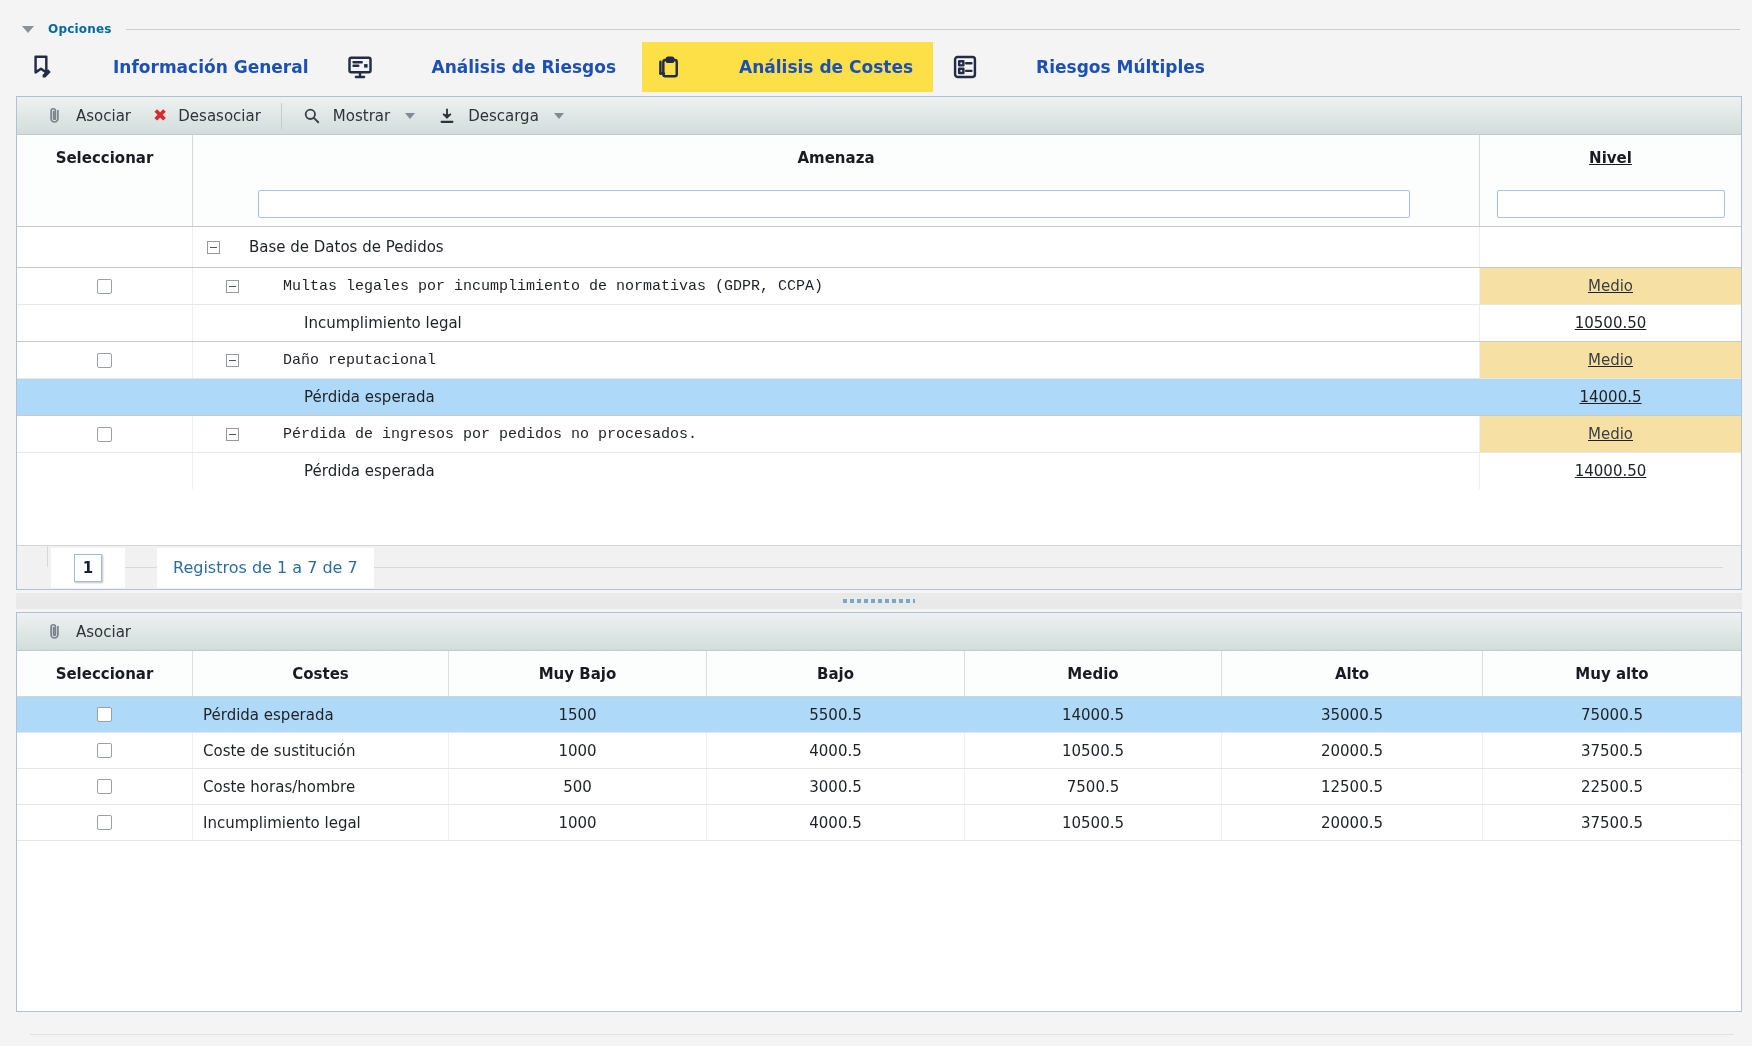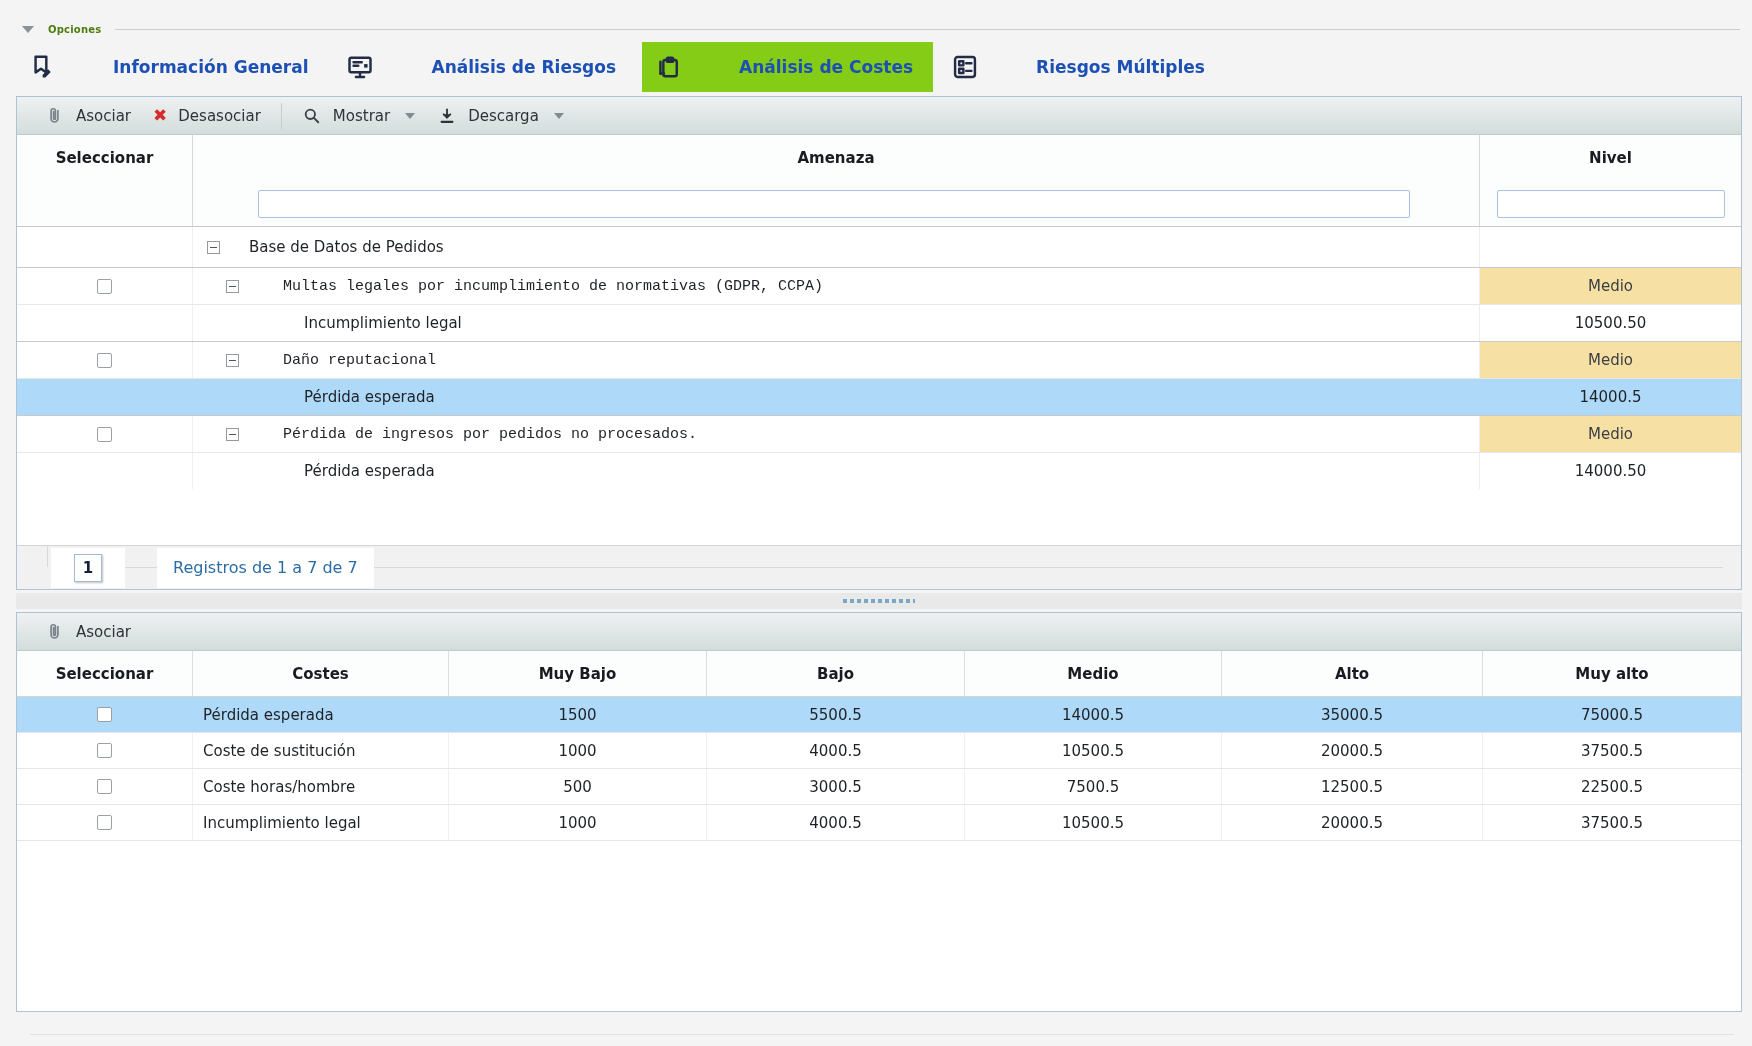--- a/index.html
+++ b/index.html
@@ -10,28 +10,28 @@
     font-family:"DejaVu Sans", sans-serif;
     color:#24292e;
   }
 
   
   .options-row { display:flex; align-items:center; padding:18px 12px 0 22px; height:40px; }
   .tri-down {
     width:0; height:0; border-left:6px solid transparent; border-right:6px solid transparent;
     border-top:7px solid #8b9196; margin-right:14px;
   }
-  .options-title { font-weight:bold; font-size:10px; color:#4d7c0f; letter-spacing:.2px;text-align:center; }
+  .options-title { font-weight:bold; font-size:12px; color:#0369a1; letter-spacing:.2px;text-align:center; }
   .options-line { flex:1; height:1px; background:#c9cdd1; margin-left:14px; }
 
   
   .tab-bar { display:flex; align-items:stretch; margin:2px 0 4px 16px; height:50px; }
   .tab { display:flex; align-items:center; gap:13px; padding:0 20px 0 12px; cursor:pointer; }
   .tab + .tab { margin-left:6px; }
-  .tab.selected { background:#84cc16; }
+  .tab.selected { background:#fde047; }
   .tab-icon { width:28px; height:28px; color:#222c46; flex:0 0 auto; }
   .tab-icon svg { width:100%; height:100%; display:block; }
   .tab-label { font-weight:bold; font-size:17px; color:#1d50b4; white-space:nowrap;margin-left:44px; }
 
   
   .panel { margin-left:16px; width:1726px; background:#fff; border:1px solid #aec2d4; }
 
   
   .toolbar {
     height:38px; display:flex; align-items:center; padding-left:22px;
@@ -45,21 +45,21 @@
   .caret {
     width:0; height:0; border-left:5px solid transparent; border-right:5px solid transparent;
     border-top:6px solid #7f8c92; margin-left:4px;
   }
   .x-icon { color:#d92b2b; font-size:17px; font-weight:bold; line-height:1; }
 
   
   .t1-head, .t1-filter, .t1-row { display:flex; align-items:center; }
   .c-select { width:176px; flex:0 0 auto; display:flex; justify-content:center; align-items:center; align-self:stretch; }
   .c-amenaza { flex:1; display:flex; align-items:center; align-self:stretch; }
-  .c-nivel { width:262px; flex:0 0 auto; display:flex; justify-content:center; align-items:center; align-self:stretch; }
+  .c-nivel { width:262px; flex:0 0 auto; display:flex; justify-content:center; align-items:center; align-self:stretch;text-decoration:underline; }
 
   .t1-head { height:46px; background:#fcfdfd; }
   .t1-head .hcell { font-weight:bold; font-size:15px; color:#181c22; justify-content:center; }
   .t1-head .c-select, .t1-filter .c-select { border-right:1px solid #d3d8db; }
   .t1-head .c-nivel, .t1-filter .c-nivel { border-left:1px solid #d3d8db; }
 
   .t1-filter { height:46px; background:#fcfdfd; border-bottom:1px solid #c9c9c9; }
   .filter-input {
     height:28px; border:1px solid #a9c4df; background:#fff; border-radius:2px;
     font-family:"DejaVu Sans", sans-serif; font-size:14px; padding:0 6px; outline:none;

